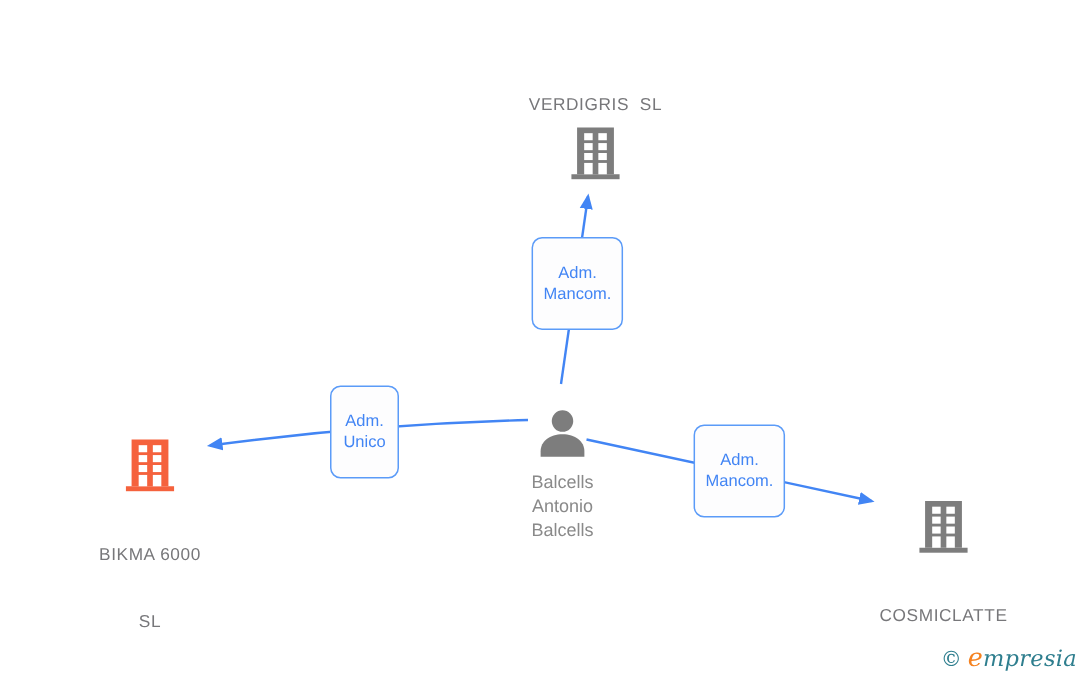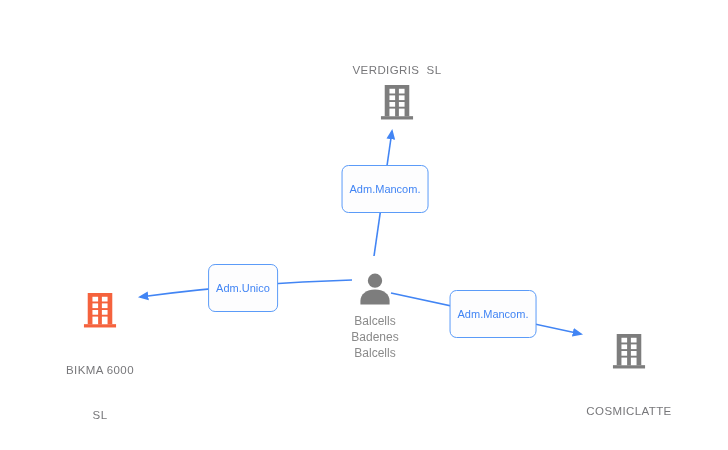--- a/index.html
+++ b/index.html
@@ -57,21 +57,21 @@
 
   .rel-label {
     position: absolute;
     transform: translate(-50%, -50%);
     z-index: 3;
     background: var(--label-bg);
     border: 1.7px solid var(--label-border);
     border-radius: 7px;
     padding: 16px 7px;
     display: flex;
-    flex-direction: row;
+    flex-direction: column;
     align-items: center;
     color: var(--label-text);
     font-size: 11px;
     line-height: 14px;
     text-align: center;
     min-width: 30px;
   }
   .rel-label span { display: block; white-space: nowrap; }
 
   .watermark {
@@ -125,21 +125,21 @@
     </svg>
   </div>
 
   <div class="node icon-first" style="left:315px; top:273px;">
     <svg class="person-svg icon" viewBox="0 0 40 34" width="38" height="32">
       <circle cx="20" cy="8.2" r="7.6"></circle>
       <path d="M 20 17.5 C 11 17.5 4.5 22.5 4.5 29.5 L 4.5 33.5 L 35.5 33.5 L 35.5 29.5 C 35.5 22.5 29 17.5 20 17.5 Z"></path>
     </svg>
     <div class="person-name">
       <span>Balcells</span>
-      <span>Badenes</span>
+      <span>Antonio</span>
       <span>Balcells</span>
     </div>
   </div>
 
   <div class="node icon-first" style="left:40px; top:292px;">
     <svg class="building orange icon" viewBox="0 0 36 38" width="34" height="36">
       <g class="body-g">
         <rect class="body" x="1" y="34" width="34" height="3.5"></rect>
         <rect class="body" x="5" y="1" width="26" height="33"></rect>
       </g>
@@ -189,14 +189,17 @@
   </div>
   <div class="rel-label" style="left:243px; top:288px;">
     <span>Adm.</span>
     <span>Unico</span>
   </div>
   <div class="rel-label" style="left:493px; top:314px;">
     <span>Adm.</span>
     <span>Mancom.</span>
   </div>
 
+  <div class="watermark">
+    <span class="copy">©</span><span class="brand-e">e</span><span class="brand-rest">mpresia</span>
+  </div>
 
 </div>
 
 </body></html>

